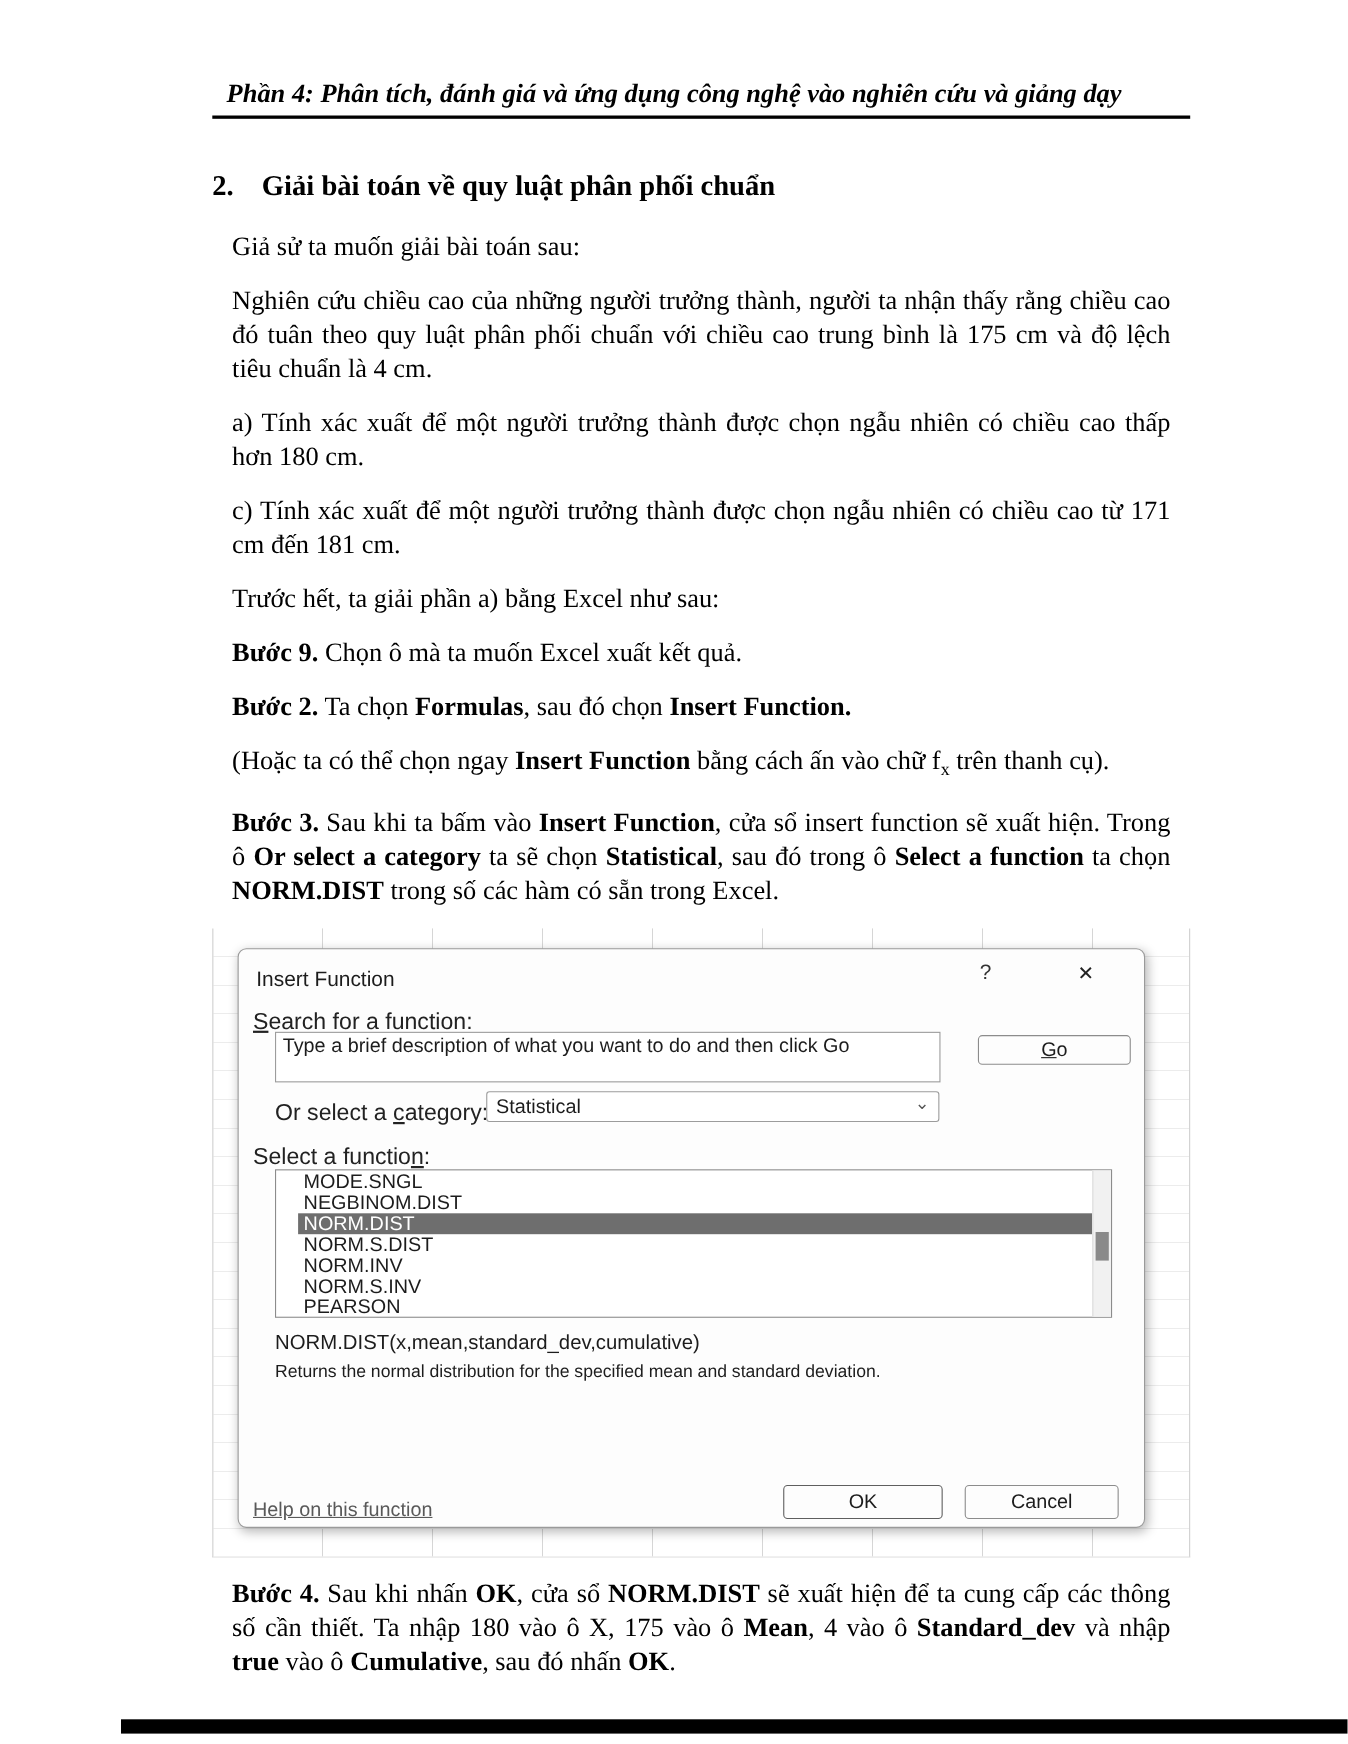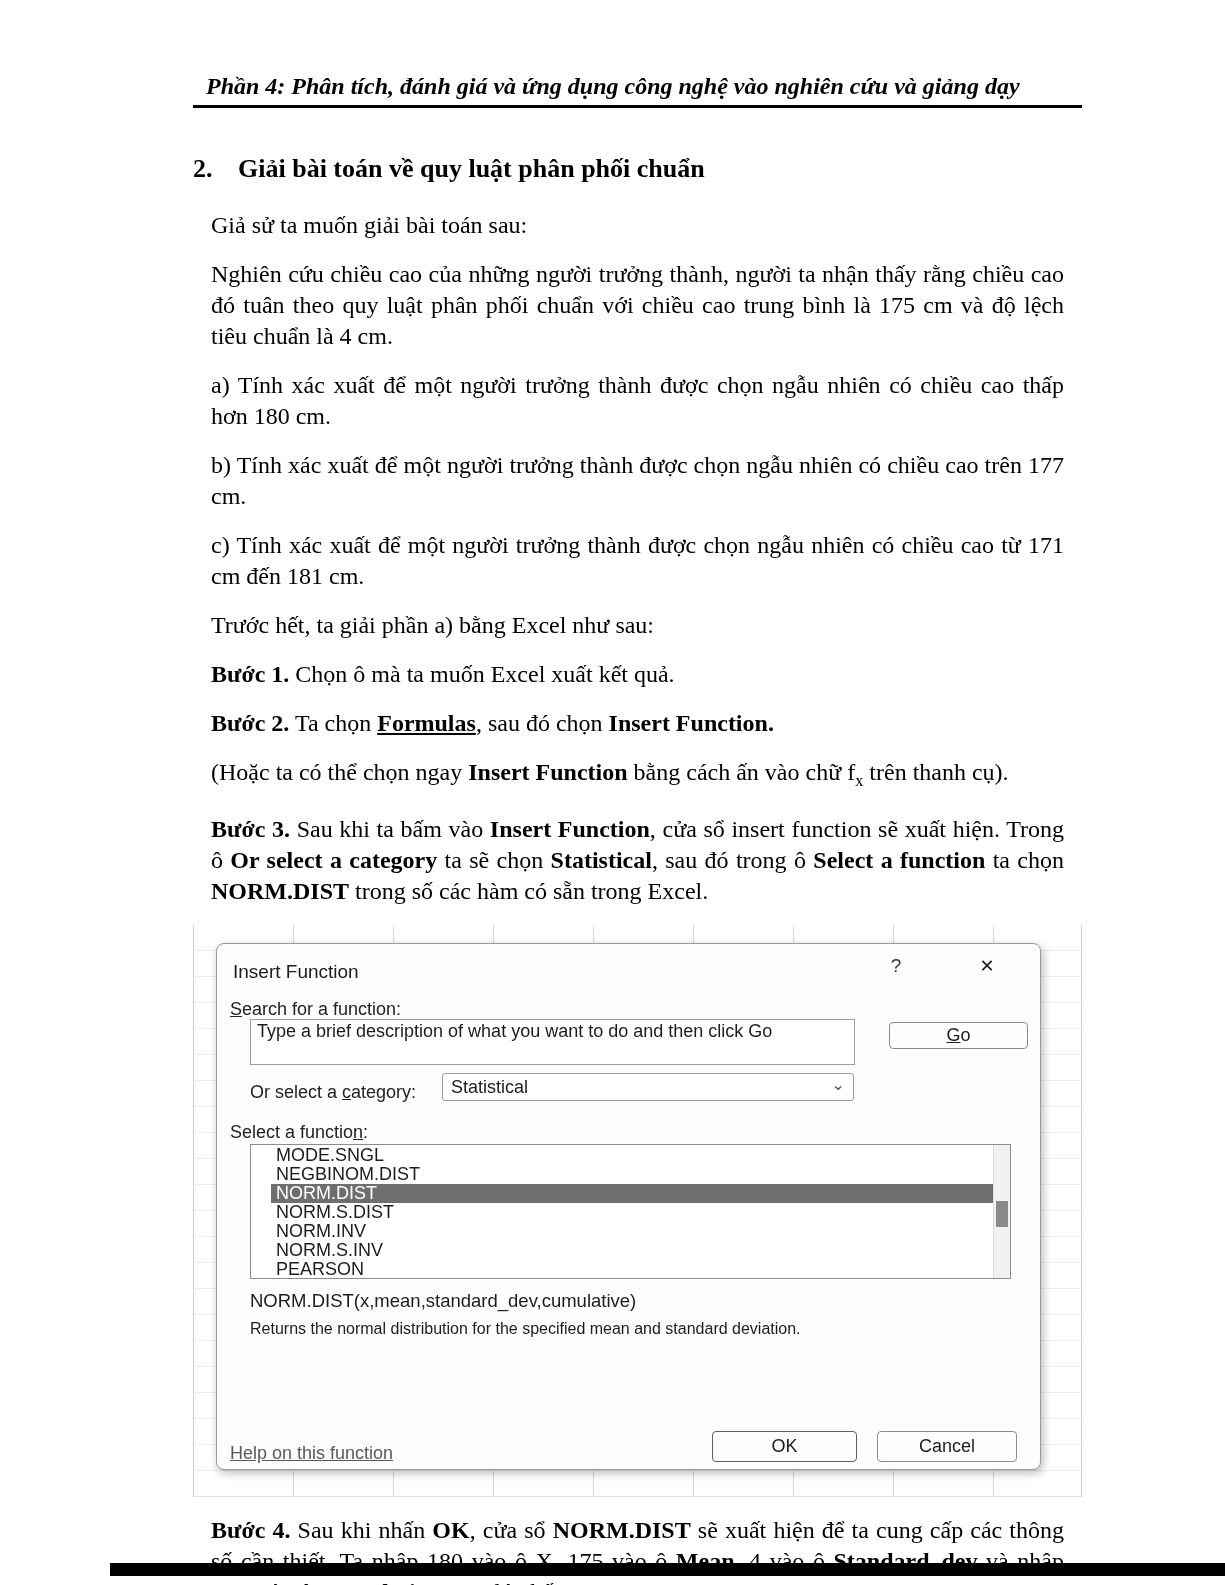--- a/index.html
+++ b/index.html
@@ -34,21 +34,21 @@
   .dialog {
     position: absolute; left: 22px; top: 18px; width: 825px; height: 527px;
     background: #fdfdfd; border: 1px solid #9a9a9a; border-radius: 8px;
     box-shadow: 2px 3px 10px rgba(0,0,0,0.28);
     font-family: "Liberation Sans", sans-serif; color: #1c1c1c;
   }
   .dlg-title { position: absolute; left: 16px; top: 12px; font-size: 19px; }
   .dlg-help  { position: absolute; left: 664px; top: 8px; width: 30px; height: 28px; font-size: 19px; text-align: center; line-height: 28px; color: #333; cursor: default; }
   .dlg-close { position: absolute; left: 754px; top: 8px; width: 32px; height: 28px; font-size: 18px; text-align: center; line-height: 28px; color: #222; cursor: default; }
 
-  .lbl { position: absolute; font-size: 18px; color: #222; white-space: nowrap; }
+  .lbl { position: absolute; font-size: 21px; color: #222; white-space: nowrap; }
   .search-box {
     position: absolute; left: 33px; top: 75px; width: 605px; height: 46px;
     background: #fff; border: 1px solid #9c9c9c; font-size: 18px; line-height: 21px;
     padding: 1px 6px; color: #1c1c1c;
   }
   .btn {
     position: absolute; background: #fdfdfd; border: 1px solid #8c8c8c; border-radius: 4px;
     font-size: 18px; text-align: center; color: #1c1c1c; cursor: default;
   }
   .go-btn { left: 660px; top: 78px; width: 139px; height: 27px; line-height: 25px; margin-left: 12px; }
@@ -89,25 +89,24 @@
 
   <div class="section-title">
     <span class="section-num">2.</span>
     <span>Giải bài toán về quy luật phân phối chuẩn</span>
   </div>
 
   <div class="body-text">
     <p><span>Giả sử ta muốn giải bài toán sau:</span></p>
     <p><span>Nghiên cứu chiều cao của những người trưởng thành, người ta nhận thấy rằng chiều cao đó tuân theo quy luật phân phối chuẩn với chiều cao trung bình là 175 cm và độ lệch tiêu chuẩn là 4 cm.</span></p>
     <p><span>a) Tính xác xuất để một người trưởng thành được chọn ngẫu nhiên có chiều cao thấp hơn 180 cm.</span></p>
-    <p><span>b) Tính xác xuất để một người trưởng thành được chọn ngẫu nhiên có chiều cao trên 177 cm.</span></p>
     <p><span>c) Tính xác xuất để một người trưởng thành được chọn ngẫu nhiên có chiều cao từ 171 cm đến 181 cm.</span></p>
     <p><span>Trước hết, ta giải phần a) bằng Excel như sau:</span></p>
-    <p><span style="font-weight: bold;">Bước 1.</span><span> Chọn ô mà ta muốn Excel xuất kết quả.</span></p>
-    <p><span style="font-weight: bold;">Bước 2.</span><span> Ta chọn </span><span style="font-weight: bold; text-decoration: underline;">Formulas</span><span>, sau đó chọn </span><span style="font-weight: bold;">Insert Function.</span></p>
+    <p><span style="font-weight: bold;">Bước 9.</span><span> Chọn ô mà ta muốn Excel xuất kết quả.</span></p>
+    <p><span style="font-weight: bold;">Bước 2.</span><span> Ta chọn </span><span style="font-weight: bold;">Formulas</span><span>, sau đó chọn </span><span style="font-weight: bold;">Insert Function.</span></p>
     <p><span>(Hoặc ta có thể chọn ngay </span><span style="font-weight: bold;">Insert Function</span><span> bằng cách ấn vào chữ f</span><sub>x</sub><span>  trên thanh cụ).</span></p>
     <p><span style="font-weight: bold;">Bước 3.</span><span> Sau khi ta bấm vào </span><span style="font-weight: bold;">Insert Function</span><span>, cửa sổ insert function sẽ xuất hiện. Trong ô </span><span style="font-weight: bold;">Or select a category</span><span> ta sẽ chọn </span><span style="font-weight: bold;">Statistical</span><span>, sau đó trong ô </span><span style="font-weight: bold;">Select a function</span><span> ta chọn </span><span style="font-weight: bold;">NORM.DIST</span><span> trong số các hàm có sẵn trong Excel.</span></p>
 
     <div class="figure">
       <div class="dialog">
         <div class="dlg-title">Insert Function</div>
         <div class="dlg-help">?</div>
         <div class="dlg-close">✕</div>
 
         <div class="lbl" style="left:13px; top:50px;"><span style="text-decoration: underline;">S</span><span>earch for a function:</span></div>

